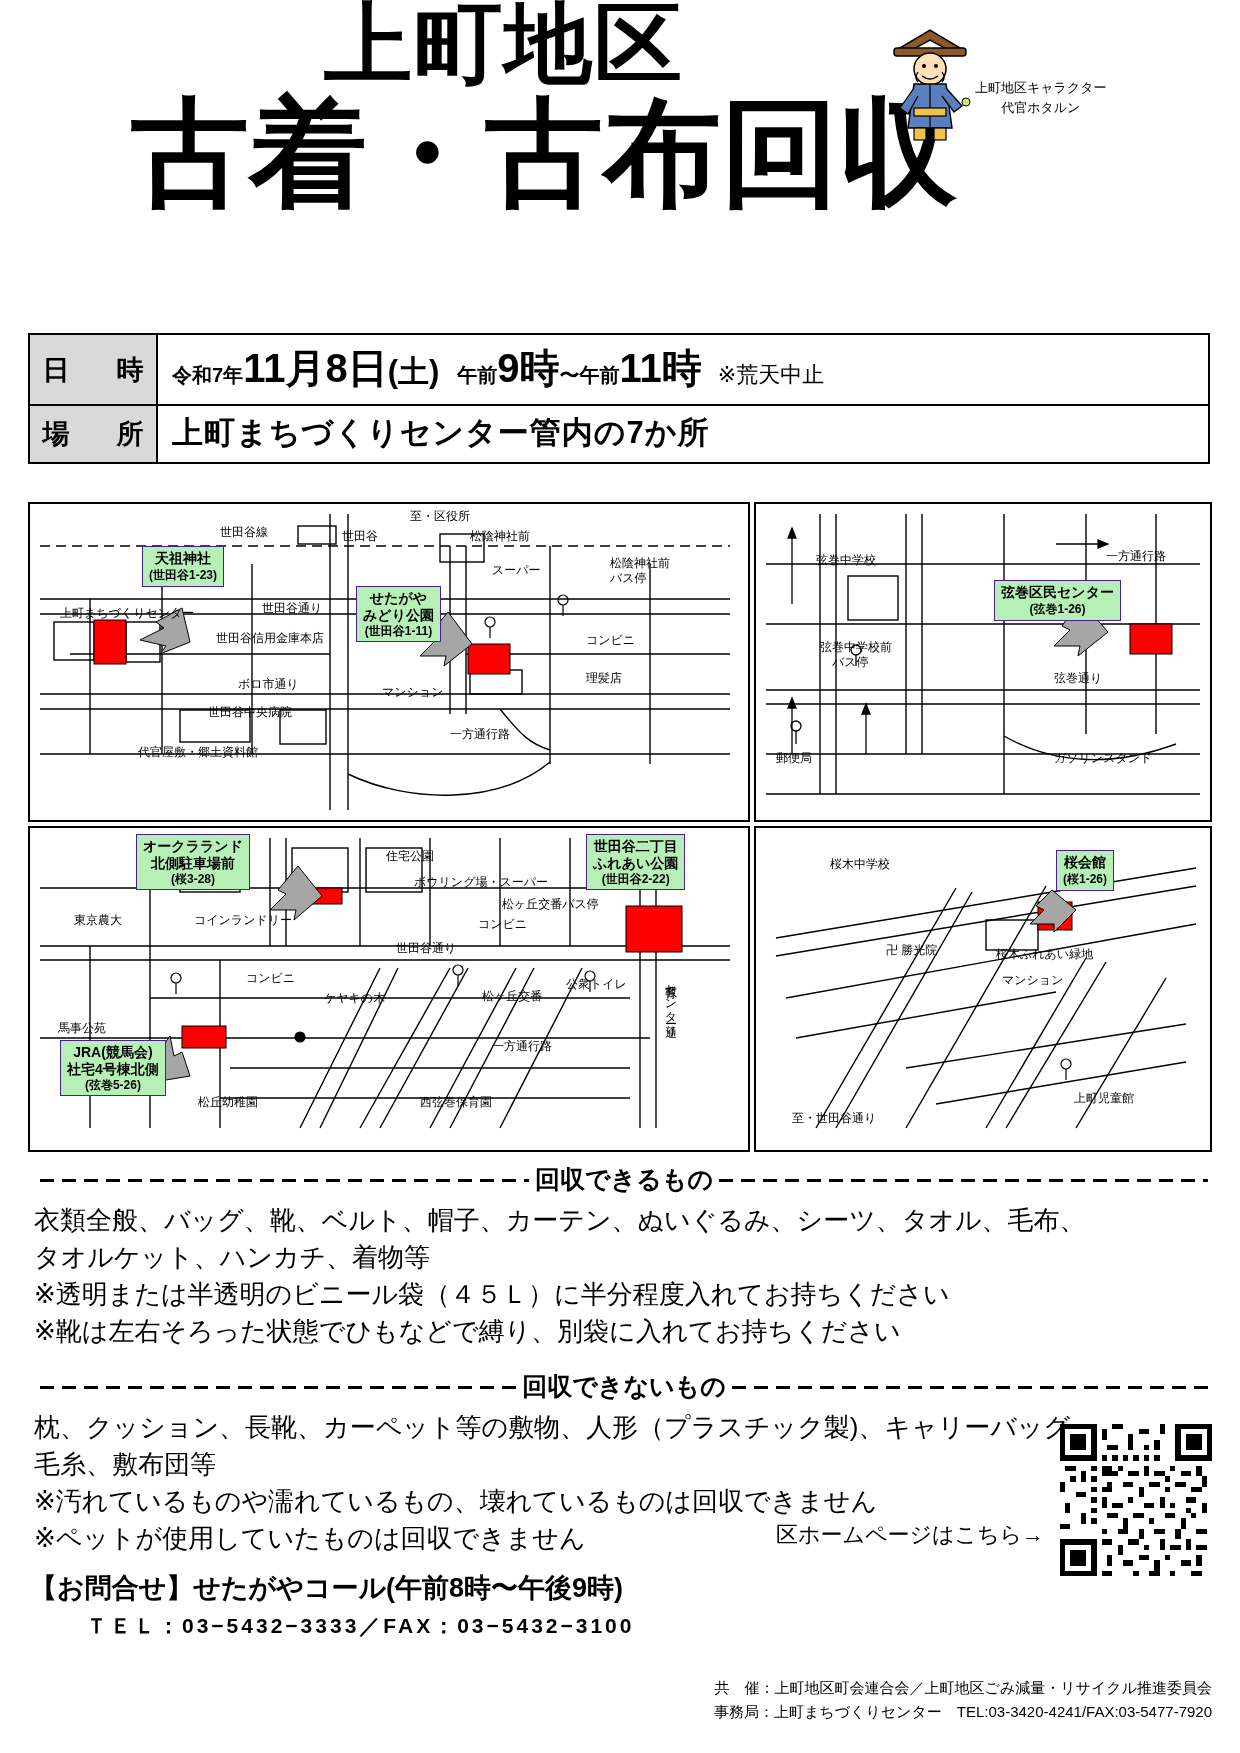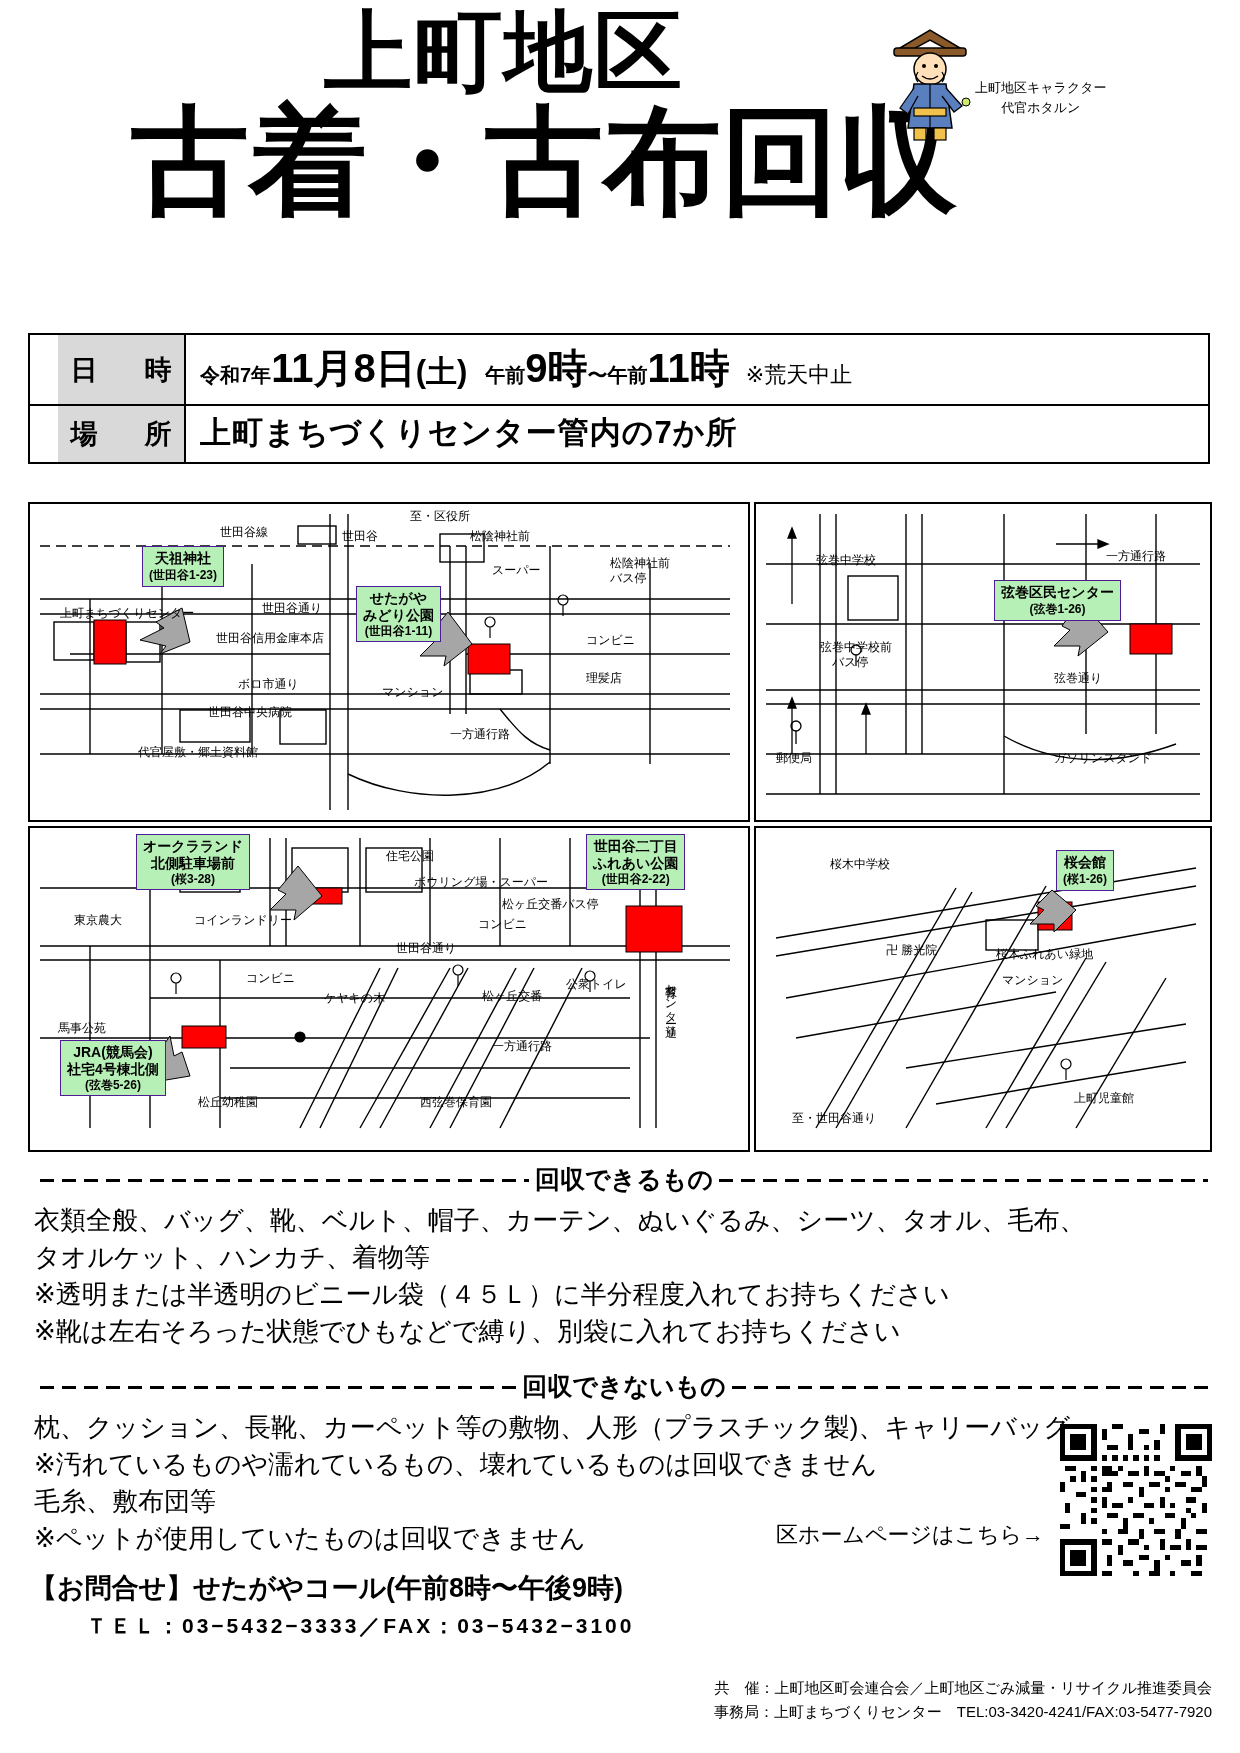--- a/index.html
+++ b/index.html
@@ -7,21 +7,21 @@
     width:1240px;height:1753px;
     background:#ffffff;
     font-family:"Liberation Sans","DejaVu Sans",sans-serif;
     color:#000;
     position:relative;
     overflow:hidden;
   }
   .page{position:relative;width:1240px;height:1753px;}
 
   
-  .title-wrap{position:relative;width:1088px;padding-top:8px;}
+  .title-wrap{position:relative;width:1088px;}
   .title1{
     text-align:center;
     font-size:88px;
     font-weight:bold;
     letter-spacing:2px;
     line-height:1.0;
     margin-left:-80px;
   }
   .title2{
     text-align:center;
@@ -55,21 +55,20 @@
   .info-row:last-child{border-bottom:none;}
   .info-label{
     width:128px;
     background:#d9d9d9;
     border-right:2px solid #000;
     display:flex;align-items:center;justify-content:center;
     font-size:27px;font-weight:bold;
     letter-spacing:10px;
     padding-left:10px;
     box-sizing:border-box;
-    margin-left:28px;
   }
   .info-val{
     flex:1;
     display:flex;align-items:baseline;
     padding:6px 10px 8px 14px;
     box-sizing:border-box;
   }
   .v-sm{font-size:20px;font-weight:bold;}
   .v-lg{font-size:40px;font-weight:bold;}
   .v-md{font-size:31px;font-weight:bold;}
@@ -461,22 +460,22 @@
   </div>
 
   <div class="sec" style="top:1370px;">
     <div class="sec-head">
       <span class="dash"></span>
       <span>回収できないもの</span>
       <span class="dash"></span>
     </div>
     <div class="body-txt">
       <span class="note">枕、クッション、長靴、カーペット等の敷物、人形（プラスチック製)、キャリーバッグ、</span>
+      <span class="note">毛糸、敷布団等</span>
       <span class="note">※汚れているものや濡れているもの、壊れているものは回収できません</span>
-      <span class="note">毛糸、敷布団等</span>
       <span class="note">※ペットが使用していたものは回収できません</span>
     </div>
   </div>
 
   <div class="qr">
     <svg viewBox="0 0 29 29" width="152" height="152" shape-rendering="crispEdges">
       <rect width="29" height="29" fill="#fff"></rect>
       <g fill="#000">
 
         <rect x="0" y="0" width="7" height="1"></rect>

